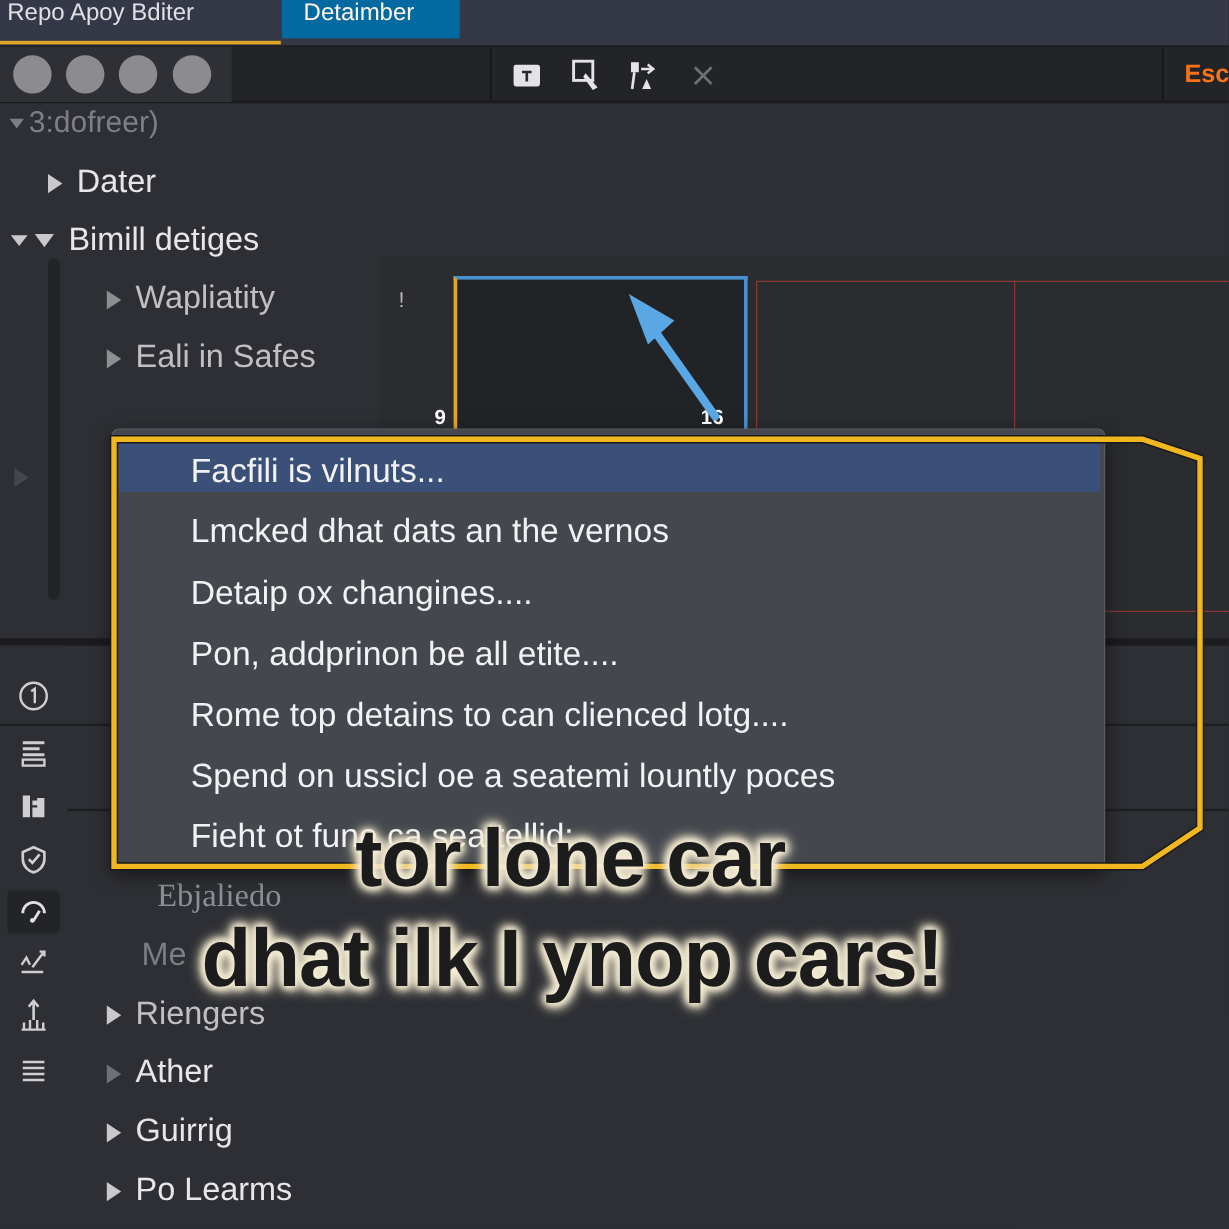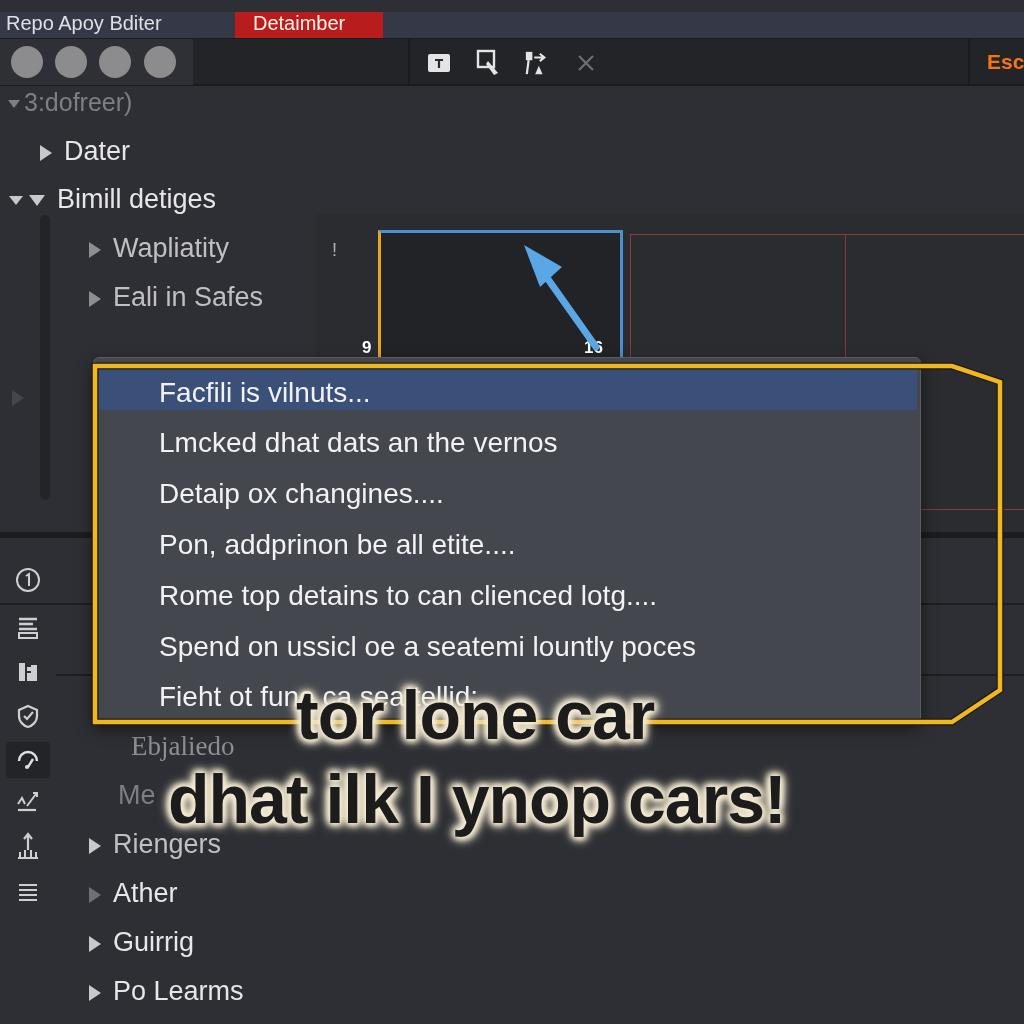--- a/index.html
+++ b/index.html
@@ -1,23 +1,23 @@
 <!DOCTYPE html>
 <html><head>
 <meta charset="utf-8">
 <style>
   * { box-sizing: border-box; margin: 0; padding: 0; }
   html, body { width: 1024px; height: 1024px; overflow: hidden; background: #2d2e33; font-family: "Liberation Sans", sans-serif; color: #e8e8ea; }
   #app { position: relative; width: 1024px; height: 1024px; background: #2e2f34; }
 
   
-  #tabbar { position: absolute; left: 0; top: 12px; width: 1024px; height: 38px; background: #353846; text-decoration: underline; }
+  #tabbar { position: absolute; left: 0; top: 0; width: 1024px; height: 38px; background: #353846; text-decoration: underline; }
   .tab { position: absolute; top: 0; height: 34px; font-size: 20px; line-height: 22px; color: #dfe0e4; }
   #tab-first { left: 0; width: 234px; padding-left: 6px; border-bottom: 3px solid #e0a526; height: 37px; }
-  #tab-active { left: 235px; width: 148px; height: 32px; background: #b91c1c; color: #fff3e6; padding-left: 18px; }
+  #tab-active { left: 235px; width: 148px; height: 32px; background: #0369a1; color: #fff3e6; padding-left: 18px; }
 
   
   #toolbar { position: absolute; left: 0; top: 38px; width: 1024px; height: 48px; background: #232427; border-top: 1px solid #1b1c1f; border-bottom: 2px solid #1a1b1e; }
   #dots { position: absolute; left: 0; top: 0; width: 193px; height: 46px; background: #2e3035; }
   .dot { position: absolute; top: 7px; width: 32px; height: 32px; border-radius: 50%; background: #8c8c8e; }
   #tool-divider-left { position: absolute; left: 408px; top: 0; width: 2px; height: 46px; background: #1a1b1e; }
   #tool-divider-right { position: absolute; left: 968px; top: 0; width: 2px; height: 46px; background: #1a1b1e; }
   .tool-icon { position: absolute; top: 11px; width: 26px; height: 26px; display: flex; align-items: center; justify-content: center; cursor: pointer; }
   #tool-right-label { position: absolute; left: 987px; top: 11px; font-size: 21px; font-weight: bold; color: #f97316; }
 

